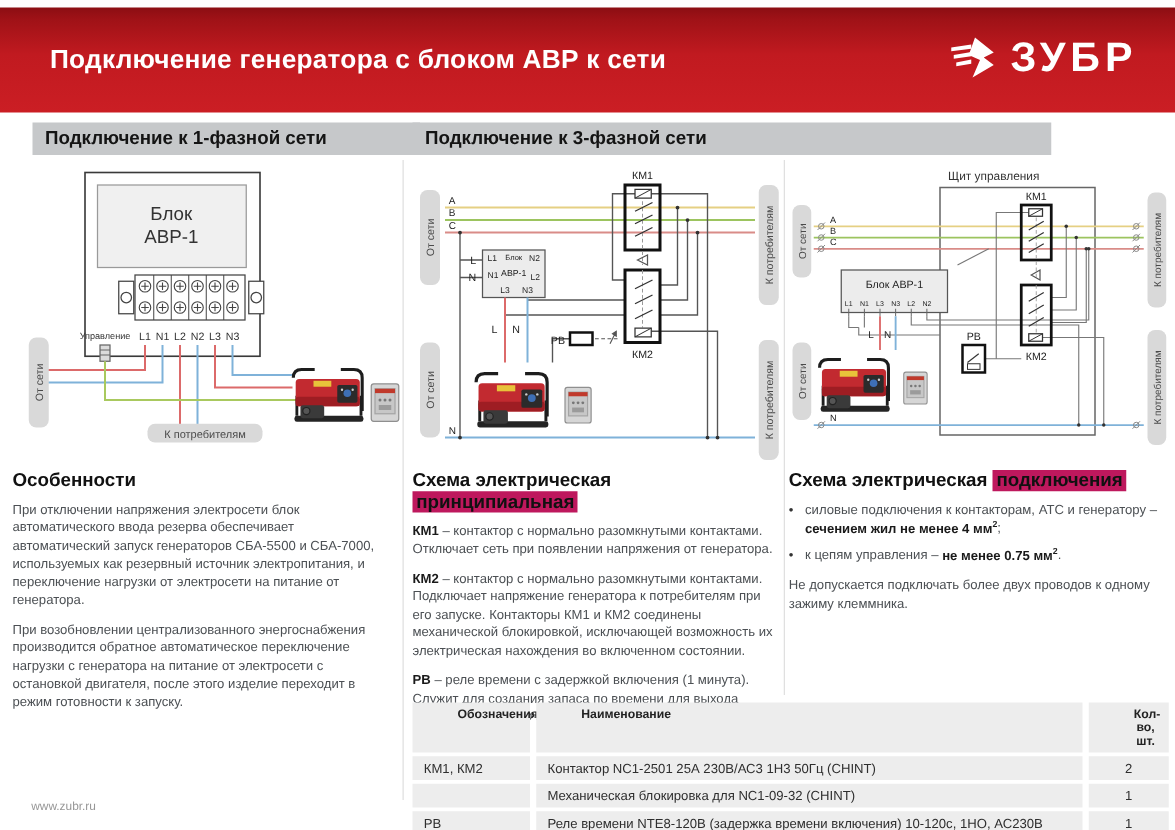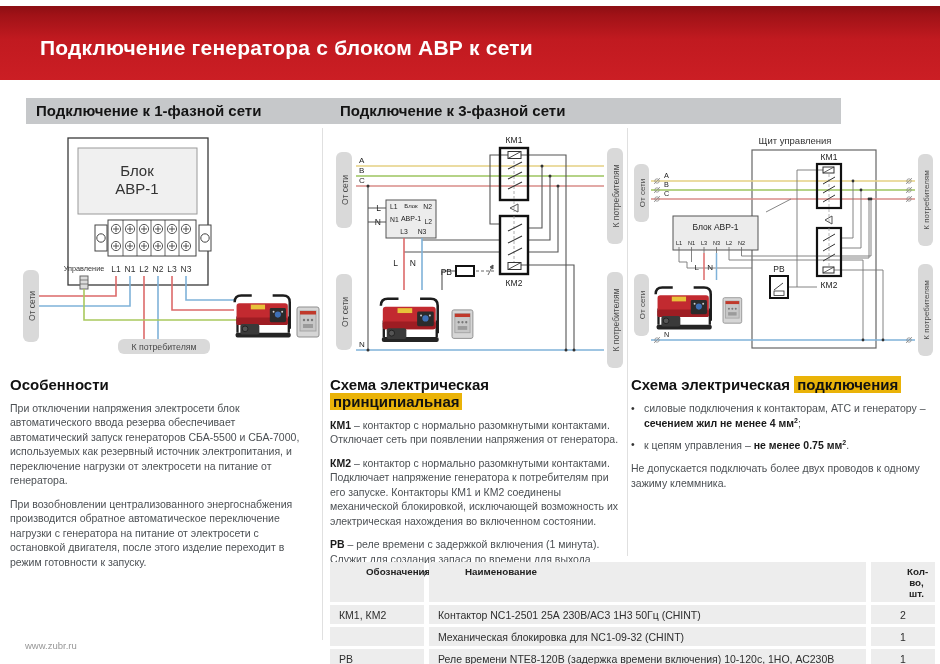--- a/index.html
+++ b/index.html
@@ -3,21 +3,21 @@
 <meta charset="utf-8">
 <style>
   * { box-sizing: border-box; }
   html,body { margin:0; padding:0; }
   body {
     width:940px; height:664px; position:relative; overflow:hidden;
     background:#fff; font-family:"Liberation Sans", sans-serif; color:#222;
   }
   
   .header {
-    position:absolute; left:0; top:6px; width:940px; height:74px;
+    position:absolute; left:0; top:6px; width:940px; height:84px;
     background:linear-gradient(180deg,#8c0e13 0%,#a01217 12%,#c11a20 45%,#cb1e24 100%);
     text-align:right;
   }
   .header-title {
     position:absolute; left:40px; top:30px; margin:0;
     font-size:21px; font-weight:bold; color:#fff; letter-spacing:.2px;
   }
   .logo { position:absolute; right:30px; top:20px; display:flex; align-items:center; gap:9px; }
   .logo-text { font-size:33px; font-weight:800; color:#fff; letter-spacing:4px; }
   
@@ -34,21 +34,21 @@
   #d3 { left:631px; }
   svg text { font-family:"Liberation Sans", sans-serif; }
   
   .vdiv { position:absolute; width:1px; background:#e0e0e0; }
   
   .txtcol { position:absolute; top:376px; }
   #t1 { left:10px;  width:302px; }
   #t2 { left:330px; width:292px; }
   #t3 { left:631px; width:300px; }
   .txtcol h2 { margin:0 0 8px 0; font-size:15px; font-weight:bold; color:#111; }
-  .hl { background:#eab308; padding:0 3px; }
+  .hl { background:#be185d; padding:0 3px; }
   .txtcol p { margin:0 0 9px 0; font-size:10.5px; line-height:1.38; color:#4c5054; }
   .txtcol p b { color:#1a1a1a; }
   .bullets { margin:2px 0 9px 0; }
   .bullet { display:flex; font-size:10.5px; line-height:1.38; color:#4c5054; margin-bottom:7px; }
   .bullet .dot { width:13px; flex:0 0 13px; color:#333; }
   .bullet b { color:#1a1a1a; }
   sup { font-size:7px; }
   
   .ptable {
     position:absolute; left:330px; top:562px; width:605px;
@@ -86,20 +86,31 @@
       <circle cx="7" cy="15" r="1.2" fill="#777"></circle>
       <circle cx="11" cy="15" r="1.2" fill="#777"></circle>
       <circle cx="15" cy="15" r="1.2" fill="#777"></circle>
       <rect x="6" y="19" width="10" height="4" fill="#9b9b9b"></rect>
     </g>
   </defs>
 </svg>
 
 <div class="header">
   <h1 class="header-title">Подключение генератора с блоком АВР к сети</h1>
+  <div class="logo">
+    <svg width="40" height="40" viewBox="0 0 40 40">
+      <g fill="#fff">
+        <polygon points="2,12 18,9.5 18,13 2,15"></polygon>
+        <polygon points="4,18 18,15.5 18,19 4,21"></polygon>
+        <polygon points="6,24 18,21.5 18,25 6,27"></polygon>
+        <path d="M21,4 L36,16 28,20 36,26 19,36 25,22 16,18 Z"></path>
+      </g>
+    </svg>
+    <span class="logo-text">ЗУБР</span>
+  </div>
 </div>
 
 <div class="bar bar1">Подключение к 1-фазной сети</div>
 <div class="bar bar2">Подключение к 3-фазной сети</div>
 
 <div class="vdiv" style="left:322px; top:128px; height:512px;"></div>
 <div class="vdiv" style="left:627px; top:128px; height:428px;"></div>
 
 <svg id="d1" class="diag" width="312" height="244" viewBox="0 0 312 244">
   <g>

